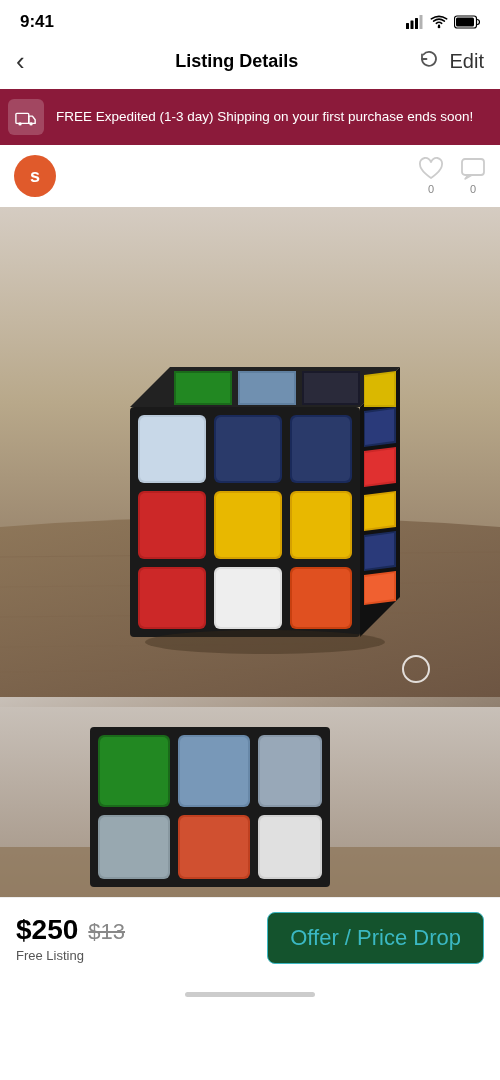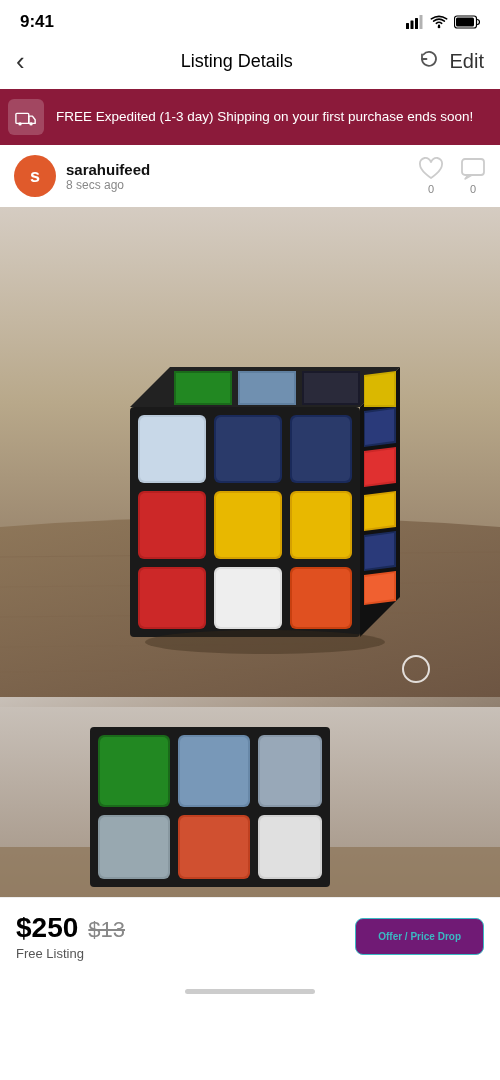--- a/index.html
+++ b/index.html
@@ -40,21 +40,21 @@
       background: #fff;
     }
     .nav-back {
       font-size: 26px;
       color: #333;
       cursor: pointer;
       width: 40px;
     }
     .nav-title {
       font-size: 18px;
-      font-weight: 400;
+      font-weight: 700;
       color: #000;
       flex: 1;
       text-align: center;
     }
     .nav-right {
       display: flex;
       align-items: center;
       gap: 10px;
     }
     .nav-refresh {
@@ -218,26 +218,26 @@
       font-size: 22px;
       color: #888;
       text-decoration: line-through;
     }
     .price-shipping {
       font-size: 13px;
       color: #555;
       margin-top: 2px;
     }
     .offer-btn {
-      background: #701a75;
+      background: #14532d;
       border: 1.5px solid #3BB8C3;
       border-radius: 8px;
       padding: 12px 22px;
-      font-size: 10px;
-      font-weight: 700;
+      font-size: 22px;
+      font-weight: 400;
       color: #3BB8C3;
       cursor: pointer;
       white-space: nowrap;
     }
 
     
     .home-indicator {
       width: 100%;
       display: flex;
       justify-content: center;
@@ -305,24 +305,20 @@
       <circle cx="17.5" cy="16.5" r="1.8" fill="white"></circle>
     </svg>
   </div>
   <span class="promo-text">FREE Expedited (1-3 day) Shipping on your first purchase ends soon!</span>
 </div>
 
 <div class="seller-row">
   <div class="seller-left">
     <div class="avatar">
       <span>s</span>
-    </div>
-    <div class="seller-info">
-      <span class="seller-name">sarahuifeed</span>
-      <span class="seller-time">8 secs ago</span>
     </div>
   </div>
   <div class="seller-actions">
     <div class="action-btn">
       <svg width="26" height="24" viewBox="0 0 26 24" fill="none">
         <path d="M13 21 C13 21 2 14 2 7.5 A5.5 5.5 0 0 1 13 5.5 A5.5 5.5 0 0 1 24 7.5 C24 14 13 21 13 21Z" stroke="#ccc" stroke-width="1.8" fill="none"></path>
       </svg>
       <span class="action-count">0</span>
     </div>
     <div class="action-btn">

